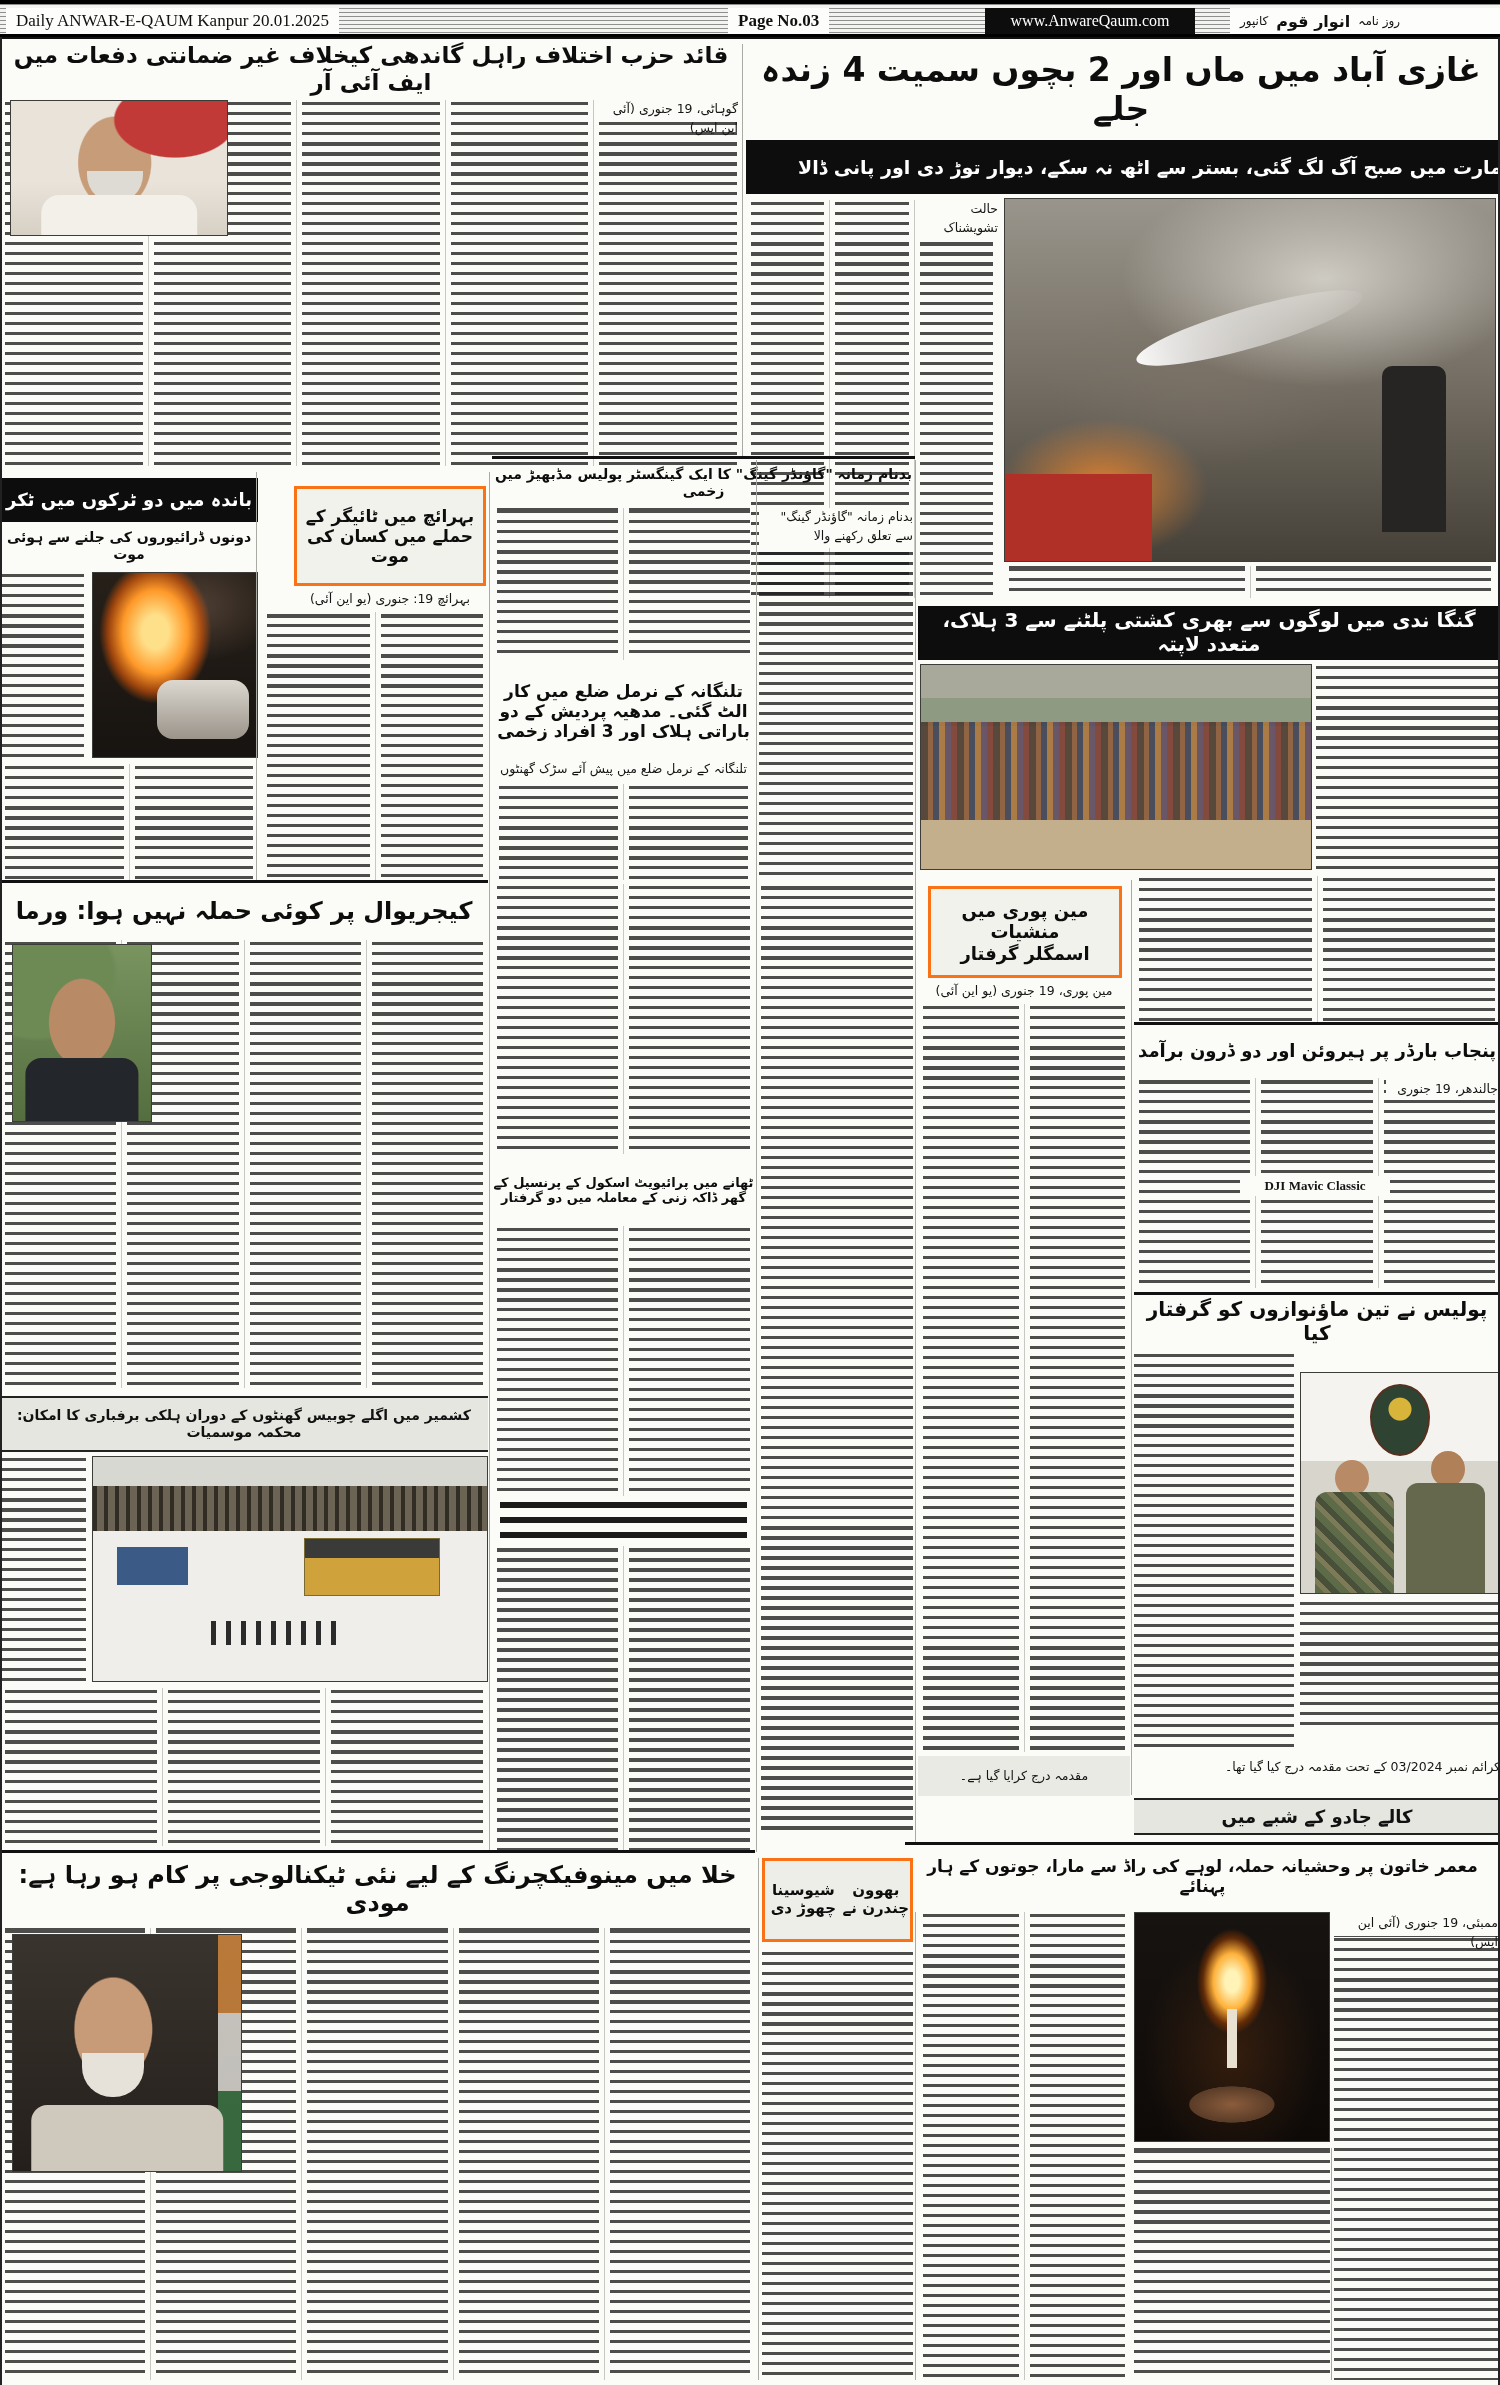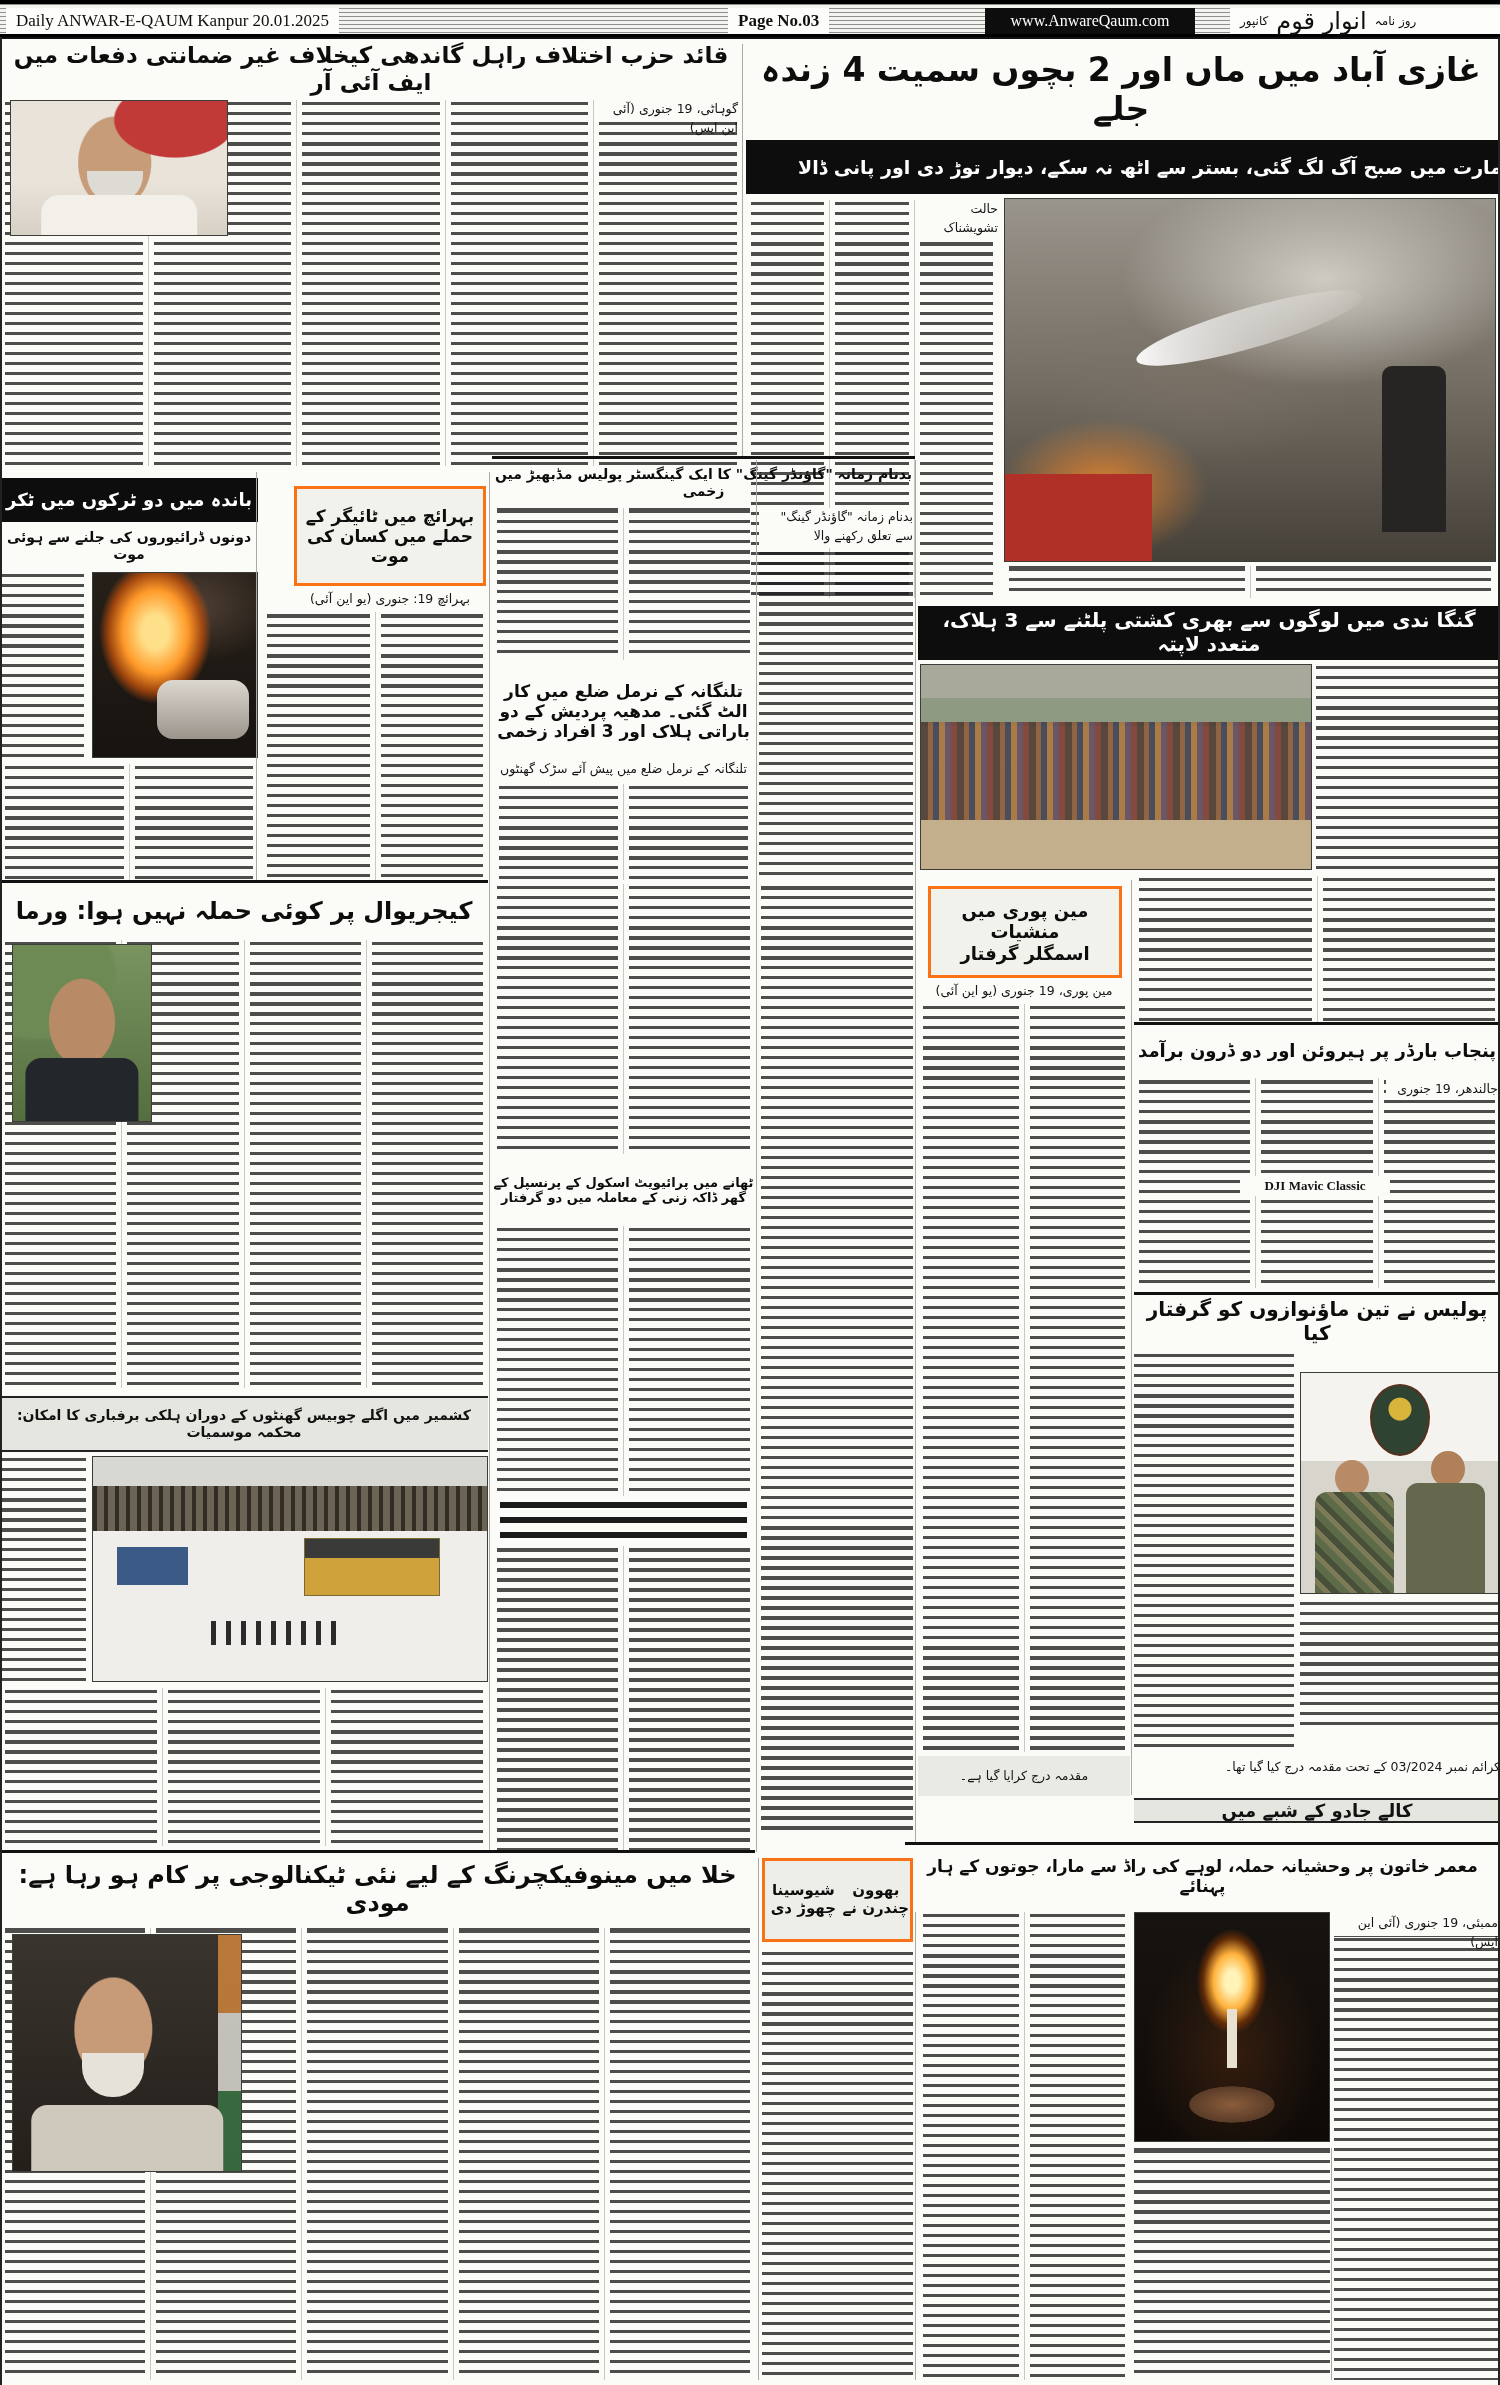--- a/index.html
+++ b/index.html
@@ -87,21 +87,21 @@
 <body>
 
 <div class="page">
 
   <div class="abs mast" style="left:0;top:0;width:1500px;height:37px;">
     <div class="slot latin" style="left:6px;font-size:17px;font-weight:normal;">Daily ANWAR-E-QAUM Kanpur  20.01.2025</div>
     <div class="slot latin" style="left:728px;font-size:17px;font-weight:bold;">Page No.03</div>
     <div class="slot latin" style="left:985px;width:190px;justify-content:center;background:#0d0d0d;color:#fff;font-size:16px;">www.AnwareQaum.com</div>
     <div class="slot" style="left:1230px;width:262px;justify-content:flex-end;gap:8px;">
       <span style="font-size:12px;">روز نامہ</span>
-      <span style="font-size:24px;font-weight:normal;">انوار قوم</span>
+      <span style="font-size:16px;font-weight:bold;">انوار قوم</span>
       <span style="font-size:12px;">کانپور</span>
     </div>
   </div>
   <div class="abs hrule" style="left:0;top:37px;width:1500px;height:2px;"></div>
 
   <div class="abs hl" style="left:0;top:44px;width:742px;height:50px;font-size:23px;">قائد حزب اختلاف راہل گاندھی کیخلاف غیر ضمانتی دفعات میں ایف آئی آر</div>
   <div class="abs cols" style="left:0;top:100px;width:742px;height:366px;">
     <div class="col">
         <div class="sim"></div>
       </div>
@@ -330,21 +330,21 @@
       </div>
     <div class="col">
         <div class="sim"></div>
       </div>
     <div class="col">
         <div class="sim"></div>
       </div>
   </div>
 
   <div class="abs frag center" style="left:918px;top:1756px;width:212px;height:40px;background:#eaeae5;display:flex;align-items:center;justify-content:center;">مقدمہ درج کرایا گیا ہے۔</div>
-  <div class="abs hl kicker" style="left:1134px;top:1798px;width:366px;height:25px;font-size:18px;">کالے جادو کے شبے میں</div>
+  <div class="abs hl kicker" style="left:1134px;top:1798px;width:366px;height:37px;font-size:18px;">کالے جادو کے شبے میں</div>
   <div class="abs hrule" style="left:905px;top:1842px;width:595px;height:3px;"></div>
   <div class="abs hl" style="left:905px;top:1848px;width:595px;height:56px;font-size:17px;">معمر خاتون پر وحشیانہ حملہ، لوہے کی راڈ سے مارا، جوتوں کے ہار پہنائے</div>
   <div class="abs frag" style="left:1334px;top:1914px;width:164px;height:18px;">ممبئی، 19 جنوری (آئی این ایس)</div>
   <div class="abs sim" style="left:1334px;top:1936px;width:164px;height:444px;"></div>
   <div class="abs ph ph-candle" style="left:1134px;top:1912px;width:196px;height:230px;">
     <div class="wax"></div>
     <div class="hands"></div>
   </div>
   <div class="abs sim" style="left:1134px;top:2148px;width:196px;height:232px;"></div>
   <div class="abs cols" style="left:918px;top:1912px;width:212px;height:468px;">

